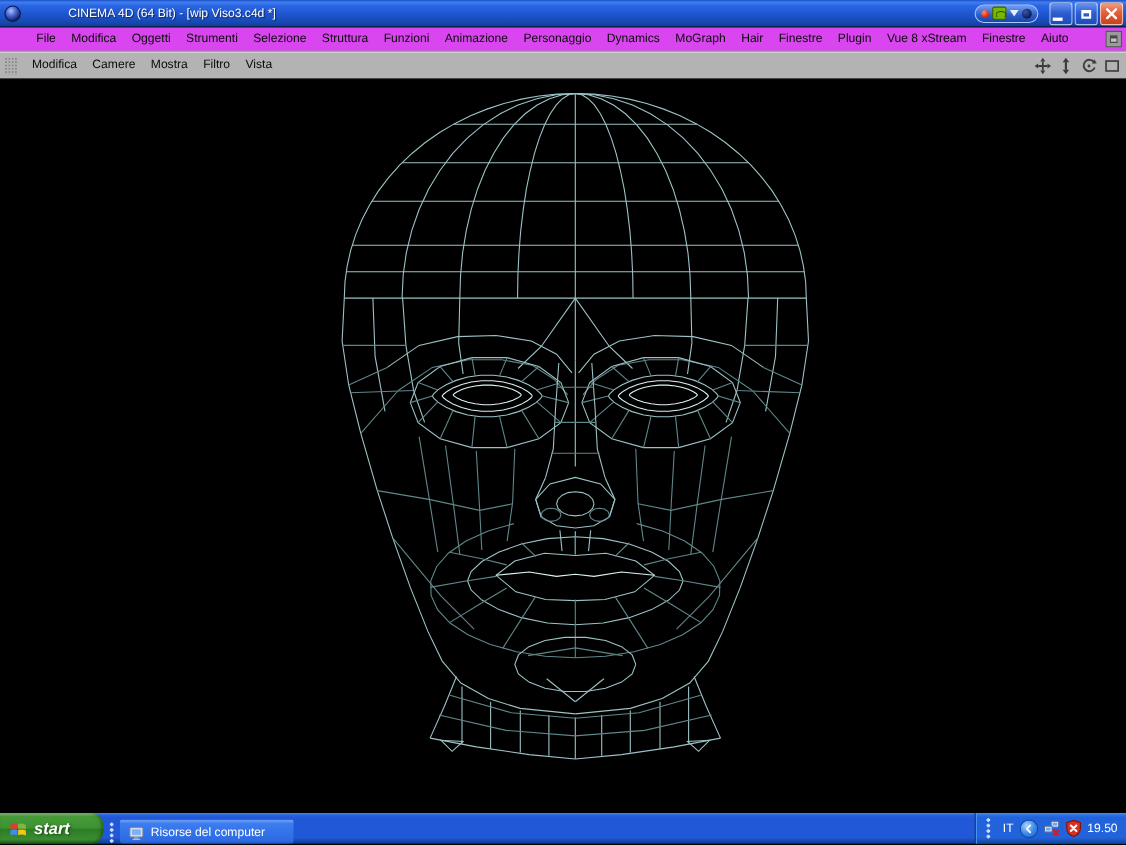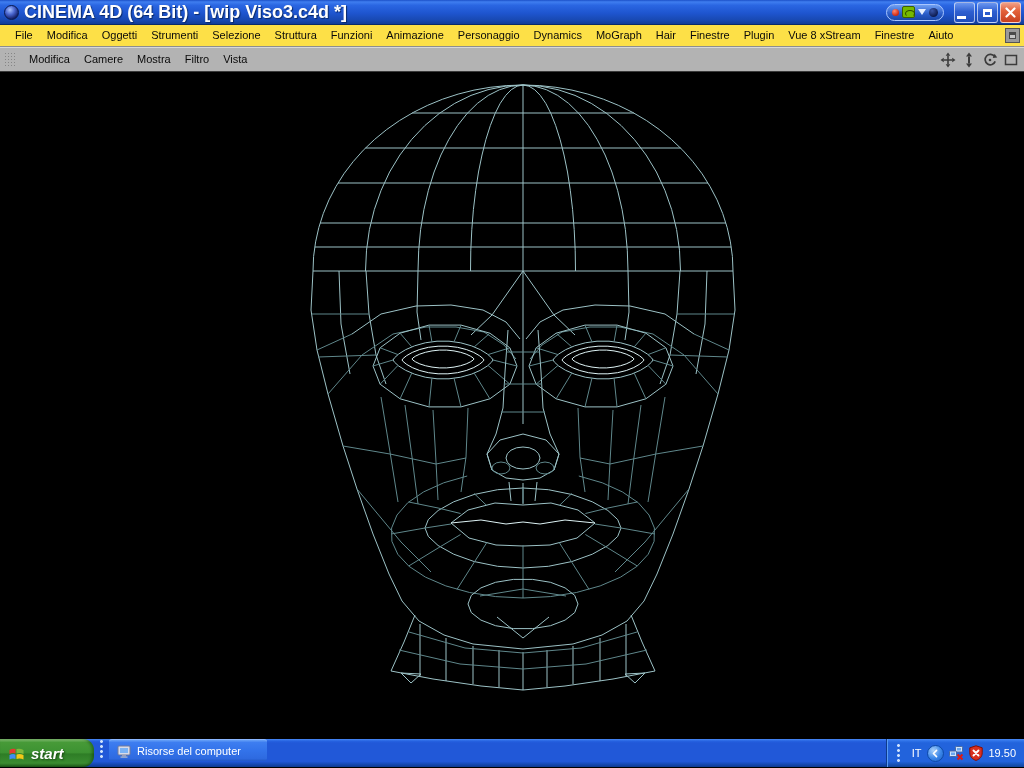--- a/index.html
+++ b/index.html
@@ -6,41 +6,41 @@
     font-family:"Liberation Sans",sans-serif;background:#000;}
   *{box-sizing:border-box;}
 
   
   .titlebar{height:25px;display:flex;align-items:center;padding:0 3px 0 4px;
     background:linear-gradient(180deg,#1b50c8 0%,#3f7ef0 8%,#2a66e2 22%,#1e55cf 55%,#1848b0 85%,#123c96 100%);
     border-bottom:1px solid #0a2a6a;}
   .app-icon{width:15px;height:15px;border-radius:50%;flex:0 0 auto;margin-right:5px;
     background:radial-gradient(circle at 38% 30%,#a8c2ff 0%,#4a66d0 38%,#18246e 72%,#0a1140 100%);
     border:1px solid #0a1a50;}
-  .title-text{color:#fff;font-weight:bold;font-size:18px;text-shadow:1px 1px 1px #0a2a6a;
-    white-space:nowrap;flex:1 1 auto;}
+  .title-text{color:#fff;font-weight:normal;font-size:11px;text-shadow:1px 1px 1px #0a2a6a;
+    white-space:nowrap;flex:1 1 auto;margin-left:38px;}
   .nv-pill{height:17px;display:flex;align-items:center;gap:3px;padding:0 5px;border-radius:9px;
     background:linear-gradient(180deg,#6f9ff2,#2a5cc8 60%,#1a47a8);border:1px solid #a8c6ff;margin-right:8px;}
   .nv-dot-red{width:7px;height:7px;border-radius:50%;background:radial-gradient(circle at 35% 30%,#ff8a70,#d02810 70%);}
   .nv-chip{width:13px;height:12px;border-radius:2px;background:#76b900;border:1px solid #3d6000;position:relative;}
   .nv-chip::after{content:"";position:absolute;left:2px;top:3px;width:8px;height:5px;border-radius:50%;
     border:1.5px solid #2e4a00;border-bottom-color:transparent;}
   .nv-tri{width:0;height:0;border-left:4px solid transparent;border-right:4px solid transparent;border-top:6px solid #e8f0ff;}
   .nv-dot-dark{width:9px;height:9px;border-radius:50%;background:radial-gradient(circle at 35% 30%,#3a56a8,#0e1c50 70%);}
   .tb-btn{width:21px;height:21px;border-radius:3px;border:1px solid rgba(255,255,255,.6);
     margin-left:2px;display:flex;align-items:center;justify-content:center;padding:0;}
   .btn-min,.btn-restore{background:linear-gradient(180deg,#6a96f0,#2e5fd0 45%,#1e4cba);}
   .btn-close{background:linear-gradient(180deg,#f0a088,#e4633c 40%,#c8401f);}
   .glyph-min{width:9px;height:3px;background:#fff;align-self:flex-end;margin:0 0 3px -6px;}
   .glyph-restore{width:9px;height:8px;border:2px solid #fff;border-top-width:3px;margin-top:1px;}
   .btn-close svg,.tb-btn svg{display:block;}
 
   
-  .menubar{height:22px;background:#fde047;border-bottom:1px solid #8e8e8e;position:relative;
-    display:flex;align-items:center;padding-left:8px;}
+  .menubar{height:22px;background:#d946ef;border-bottom:1px solid #8e8e8e;position:relative;
+    display:flex;align-items:center;padding-left:26px;}
   .menu-items{display:flex;}
   .menu-item{font-size:11px;color:#0a0a0a;padding:0 7px;line-height:21px;cursor:default;}
   .mdi-icon{position:absolute;right:4px;top:3px;width:15px;height:15px;background:#9a9a9a;
     border:1px solid #555;display:flex;align-items:center;justify-content:center;}
   .mdi-inner{width:7px;height:7px;border:1px solid #4a4a4a;background:#c4c4c4;border-top:3px solid #4a4a4a;}
 
   
   .vtoolbar{height:25px;background:#b3b3b3;border-top:1px solid #d8d8d8;border-bottom:1px solid #3a3a3a;
     position:relative;display:flex;align-items:center;}
   .grip{width:12px;height:16px;margin:0 6px 0 4px;
@@ -51,21 +51,21 @@
 
   
   .viewport{height:667px;background:#000;position:relative;}
   .viewport svg{position:absolute;inset:0;width:100%;height:100%;}
   #mesh path{fill:none;stroke-width:1;}
   #mesh path.w{stroke:#9cc2c6;}
   #mesh path.b{stroke:#def3f5;}
   #mesh path.d{stroke:#5f878b;}
 
   
-  .taskbar{height:28px;display:flex;align-items:flex-start;
+  .taskbar{height:28px;display:flex;align-items:flex-end;
     background:linear-gradient(180deg,#4a8af5 0%,#2663e2 7%,#2158d8 14%,#2158d8 80%,#1345a8 93%,#0f3a92 100%);}
   .start-btn{height:28px;width:94px;flex:0 0 auto;display:flex;align-items:center;gap:5px;padding:0 10px 0 7px;
     border-radius:0 11px 11px 0;cursor:default;
     background:linear-gradient(180deg,#8cc67a 0%,#479a38 12%,#3d9232 48%,#2e7d26 54%,#3a8c30 86%,#1f5c1a 100%);
     box-shadow:inset -2px 0 3px rgba(0,40,0,.4);}
   .start-label{color:#fff;font-weight:bold;font-style:italic;font-size:15px;text-shadow:1px 1px 2px #1a4a12;}
   .tb-grip{width:5px;height:20px;margin:0 5px;
     background-image:radial-gradient(circle,#cfe2fc 38%,rgba(0,0,0,0) 42%);background-size:5px 5px;}
   .task-buttons{display:flex;gap:20px;flex:1 1 auto;}
   .task-btn{width:158px;height:22px;border-radius:3px;display:flex;align-items:center;gap:5px;padding:0 7px;

